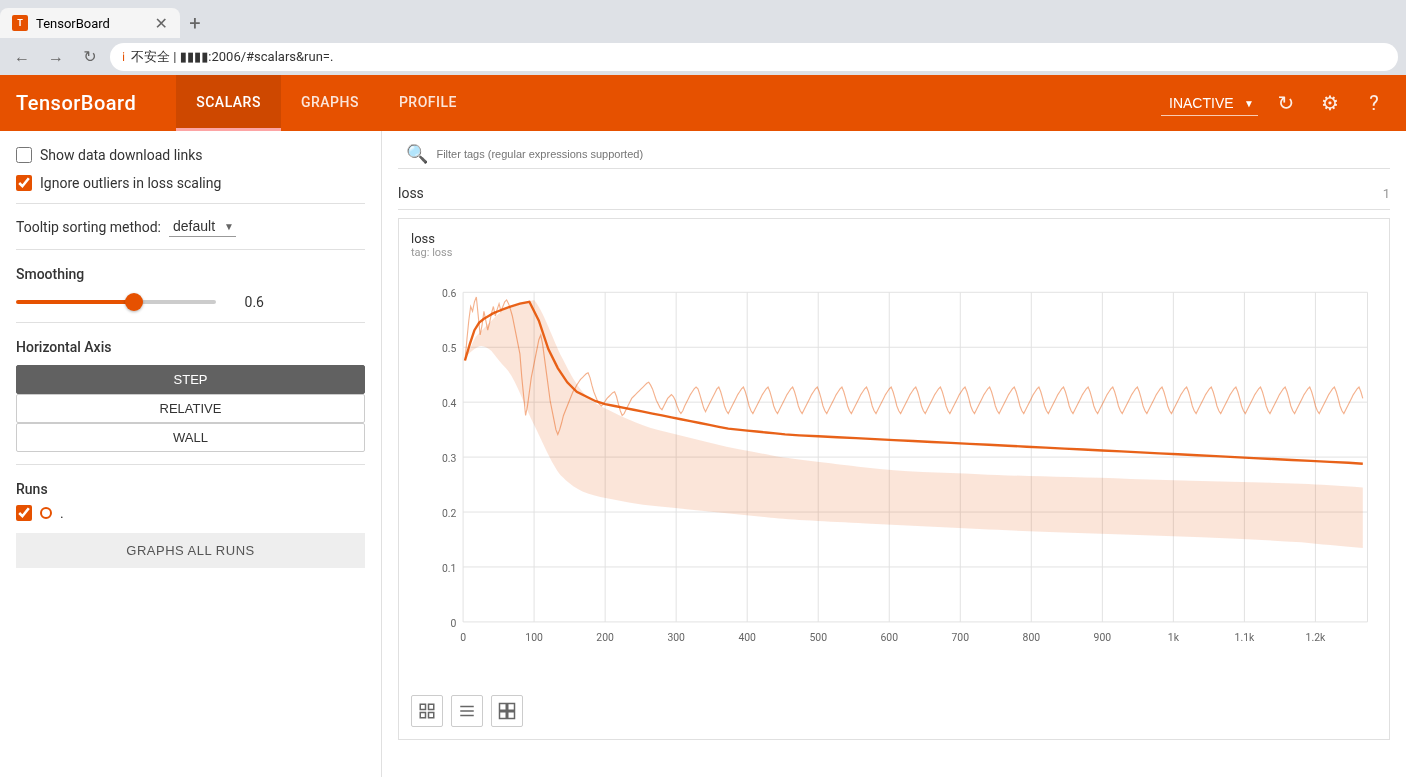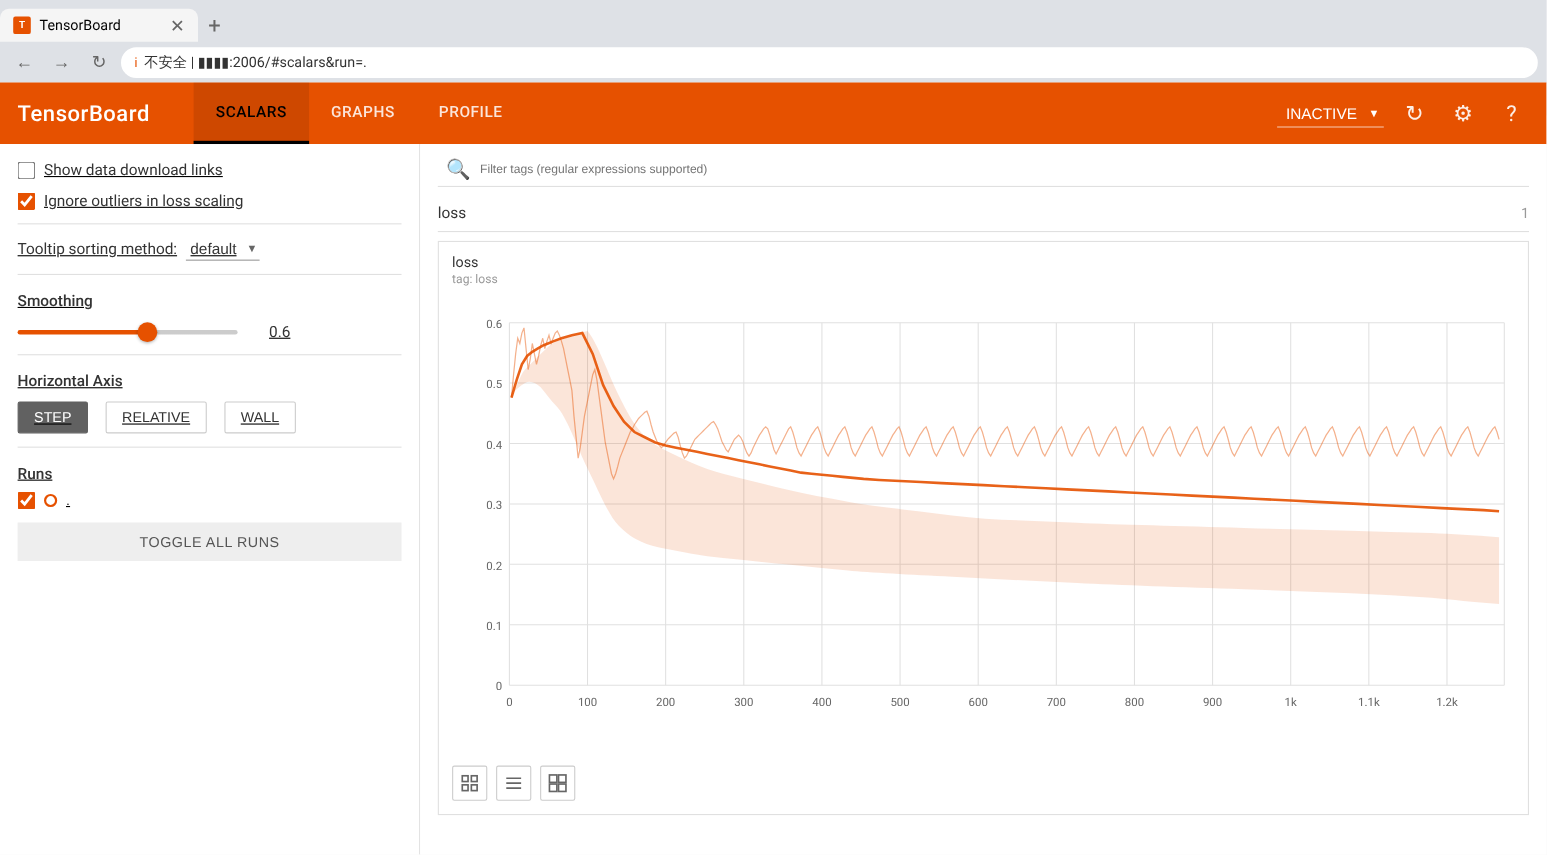--- a/index.html
+++ b/index.html
@@ -18,48 +18,48 @@
     .secure-icon { color: #e65100; font-size: 12px; }
     .address-text { color: #333; }
     .bookmarks-bar { height: 30px; background: #dee1e6; display: flex; align-items: center; padding: 0 8px; font-size: 13px; color: #333; gap: 4px; border-top: 1px solid #ccc; }
 
     
     .app { background: white; height: calc(777px - 75px); display: flex; flex-direction: column; }
     .topbar { background: #e65100; height: 56px; display: flex; align-items: center; padding: 0 16px; gap: 24px; }
     .app-title { color: white; font-size: 20px; font-weight: 500; letter-spacing: 0.5px; }
     .nav-tabs { display: flex; gap: 0; margin-left: 16px; }
     .nav-tab { color: rgba(255,255,255,0.85); padding: 0 20px; height: 56px; display: flex; align-items: center; cursor: pointer; font-size: 14px; font-weight: 500; letter-spacing: 0.5px; border-bottom: 3px solid transparent; }
-    .nav-tab.active { color: #000000; border-bottom: 3px solid #000000; background: rgba(0,0,0,0.1); }
+    .nav-tab.active { color: #ffffff; border-bottom: 3px solid #fca5a5; background: rgba(0,0,0,0.1); }
     .topbar-right { margin-left: auto; display: flex; align-items: center; gap: 12px; }
     .inactive-select { background: transparent; border: none; border-bottom: 1px solid rgba(255,255,255,0.7); color: white; font-size: 14px; padding: 4px 24px 4px 8px; cursor: pointer; appearance: none; -webkit-appearance: none; }
     .select-wrapper { position: relative; display: flex; align-items: center; }
     .select-wrapper::after { content: '▼'; position: absolute; right: 4px; color: white; font-size: 10px; pointer-events: none; }
     .icon-btn { color: rgba(255,255,255,0.9); cursor: pointer; font-size: 20px; width: 32px; height: 32px; display: flex; align-items: center; justify-content: center; }
 
     
     .main-content { display: flex; flex: 1; overflow: hidden; }
 
     
-    .sidebar { width: 382px; background: white; border-right: 1px solid #e0e0e0; padding: 16px; overflow-y: auto; flex-shrink: 0; text-decoration: underline; }
+    .sidebar { width: 382px; background: white; border-right: 1px solid #e0e0e0; padding: 16px; overflow-y: auto; flex-shrink: 0; }
     .checkbox-row { display: flex; align-items: center; gap: 8px; margin-bottom: 12px; }
     .checkbox-row input[type=checkbox] { width: 16px; height: 16px; accent-color: #e65100; cursor: pointer; }
     .checkbox-label { font-size: 14px; color: #333; }
     .divider { height: 1px; background: #e0e0e0; margin: 12px 0; }
     .tooltip-row { display: flex; align-items: center; gap: 8px; margin-bottom: 4px; }
     .tooltip-label { font-size: 14px; color: #333; }
     .tooltip-select { border: none; border-bottom: 1px solid #999; font-size: 14px; color: #333; padding: 2px 20px 2px 4px; cursor: pointer; appearance: none; -webkit-appearance: none; background: transparent; }
     .tooltip-select-wrapper { position: relative; display: inline-flex; align-items: center; }
     .tooltip-select-wrapper::after { content: '▼'; position: absolute; right: 2px; font-size: 10px; color: #666; pointer-events: none; }
     .section-title { font-size: 14px; color: #333; font-weight: 500; margin: 16px 0 12px 0; }
     .smoothing-row { display: flex; align-items: center; gap: 8px; margin-bottom: 4px; }
     .slider { -webkit-appearance: none; appearance: none; width: 200px; height: 4px; background: linear-gradient(to right, #e65100 0%, #e65100 55%, #ccc 55%, #ccc 100%); border-radius: 2px; outline: none; cursor: pointer; }
     .slider::-webkit-slider-thumb { -webkit-appearance: none; width: 18px; height: 18px; border-radius: 50%; background: #e65100; cursor: pointer; box-shadow: 0 1px 3px rgba(0,0,0,0.3); }
     .smoothing-value { font-size: 14px; color: #333; width: 40px; text-align: right; }
     .horiz-axis-title { font-size: 14px; color: #333; font-weight: 500; margin: 16px 0 10px 0; }
-    .axis-btns { display: flex; gap: 16px; }
+    .axis-btns { display: flex; gap: 0; flex-direction: column; }
     .axis-btn { padding: 6px 14px; border: 1px solid #ccc; background: white; font-size: 13px; font-weight: 500; cursor: pointer; color: #333; border-radius: 2px; }
     .axis-btn.active { background: #616161; color: white; border-color: #616161; }
     .runs-title { font-size: 14px; color: #333; font-weight: 500; margin: 16px 0 8px 0; }
     .runs-filter { width: 100%; border: none; border-bottom: 1px solid #ccc; font-size: 13px; color: #999; padding: 4px 0; outline: none; margin-bottom: 12px; background: transparent; }
     .run-item { display: flex; align-items: center; gap: 8px; margin-bottom: 8px; }
     .run-checkbox { width: 16px; height: 16px; accent-color: #e65100; }
     .run-color-dot { width: 12px; height: 12px; border-radius: 50%; border: 2px solid #e65100; flex-shrink: 0; }
     .run-name { font-size: 14px; color: #333; }
     .toggle-all-btn { width: 100%; padding: 10px; background: #eeeeee; border: none; font-size: 13px; font-weight: 500; color: #555; cursor: pointer; letter-spacing: 0.5px; margin-top: 4px; margin-bottom: 12px; }
     .run-path { font-size: 13px; color: #555; }
@@ -161,21 +161,21 @@
         <button class="axis-btn">RELATIVE</button>
         <button class="axis-btn">WALL</button>
       </div>
       <div class="divider"></div>
       <div class="runs-title">Runs</div>
       <div class="run-item">
         <input type="checkbox" class="run-checkbox" checked="" style="">
         <div class="run-color-dot"></div>
         <span class="run-name">.</span>
       </div>
-      <button class="toggle-all-btn">TOGGLE ALL RUNS</button>
+      <button class="toggle-all-btn">GRAPHS ALL RUNS</button>
     </div>
 
     <div class="chart-area">
       <div class="filter-bar">
         <span class="filter-icon">🔍</span>
         <input type="text" class="filter-input" placeholder="Filter tags (regular expressions supported)" style="">
       </div>
 
       <div class="chart-section">
         <div class="chart-section-header">

